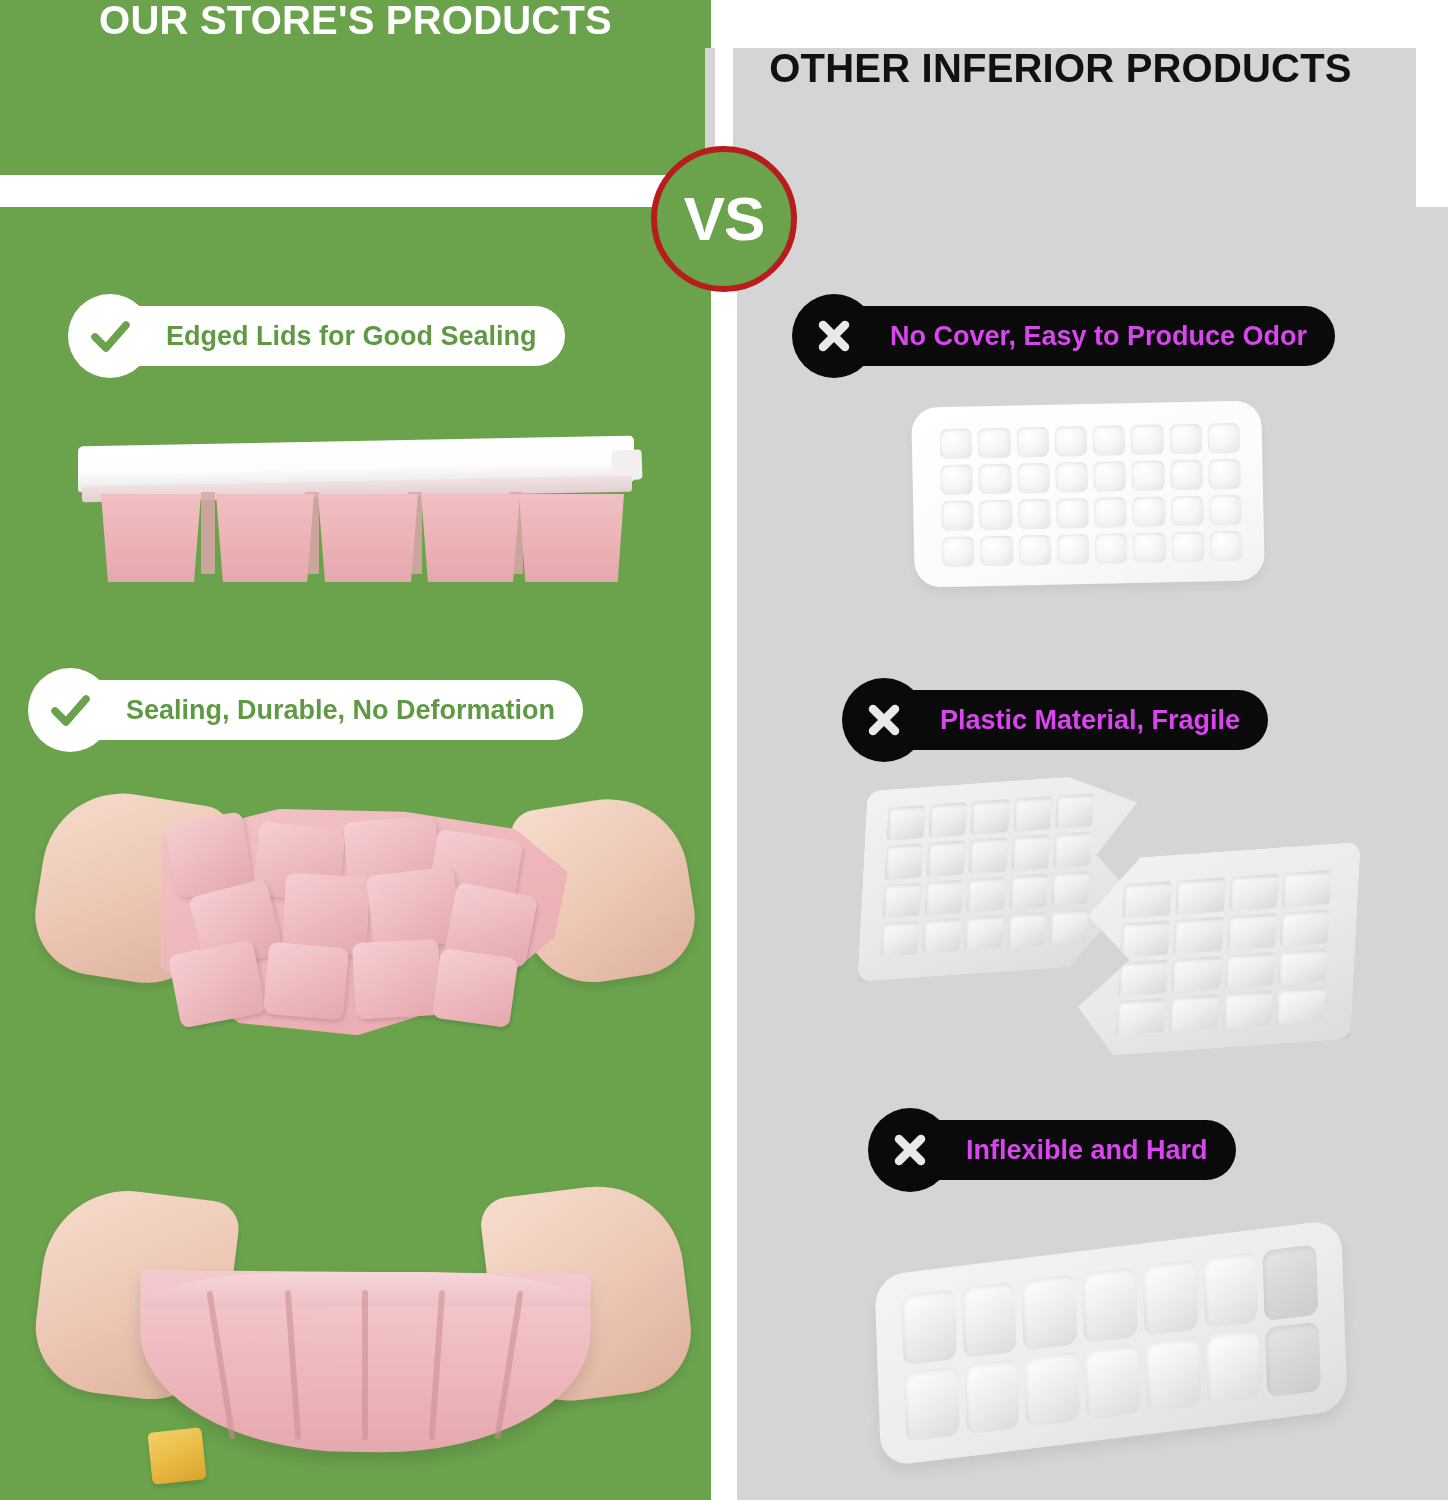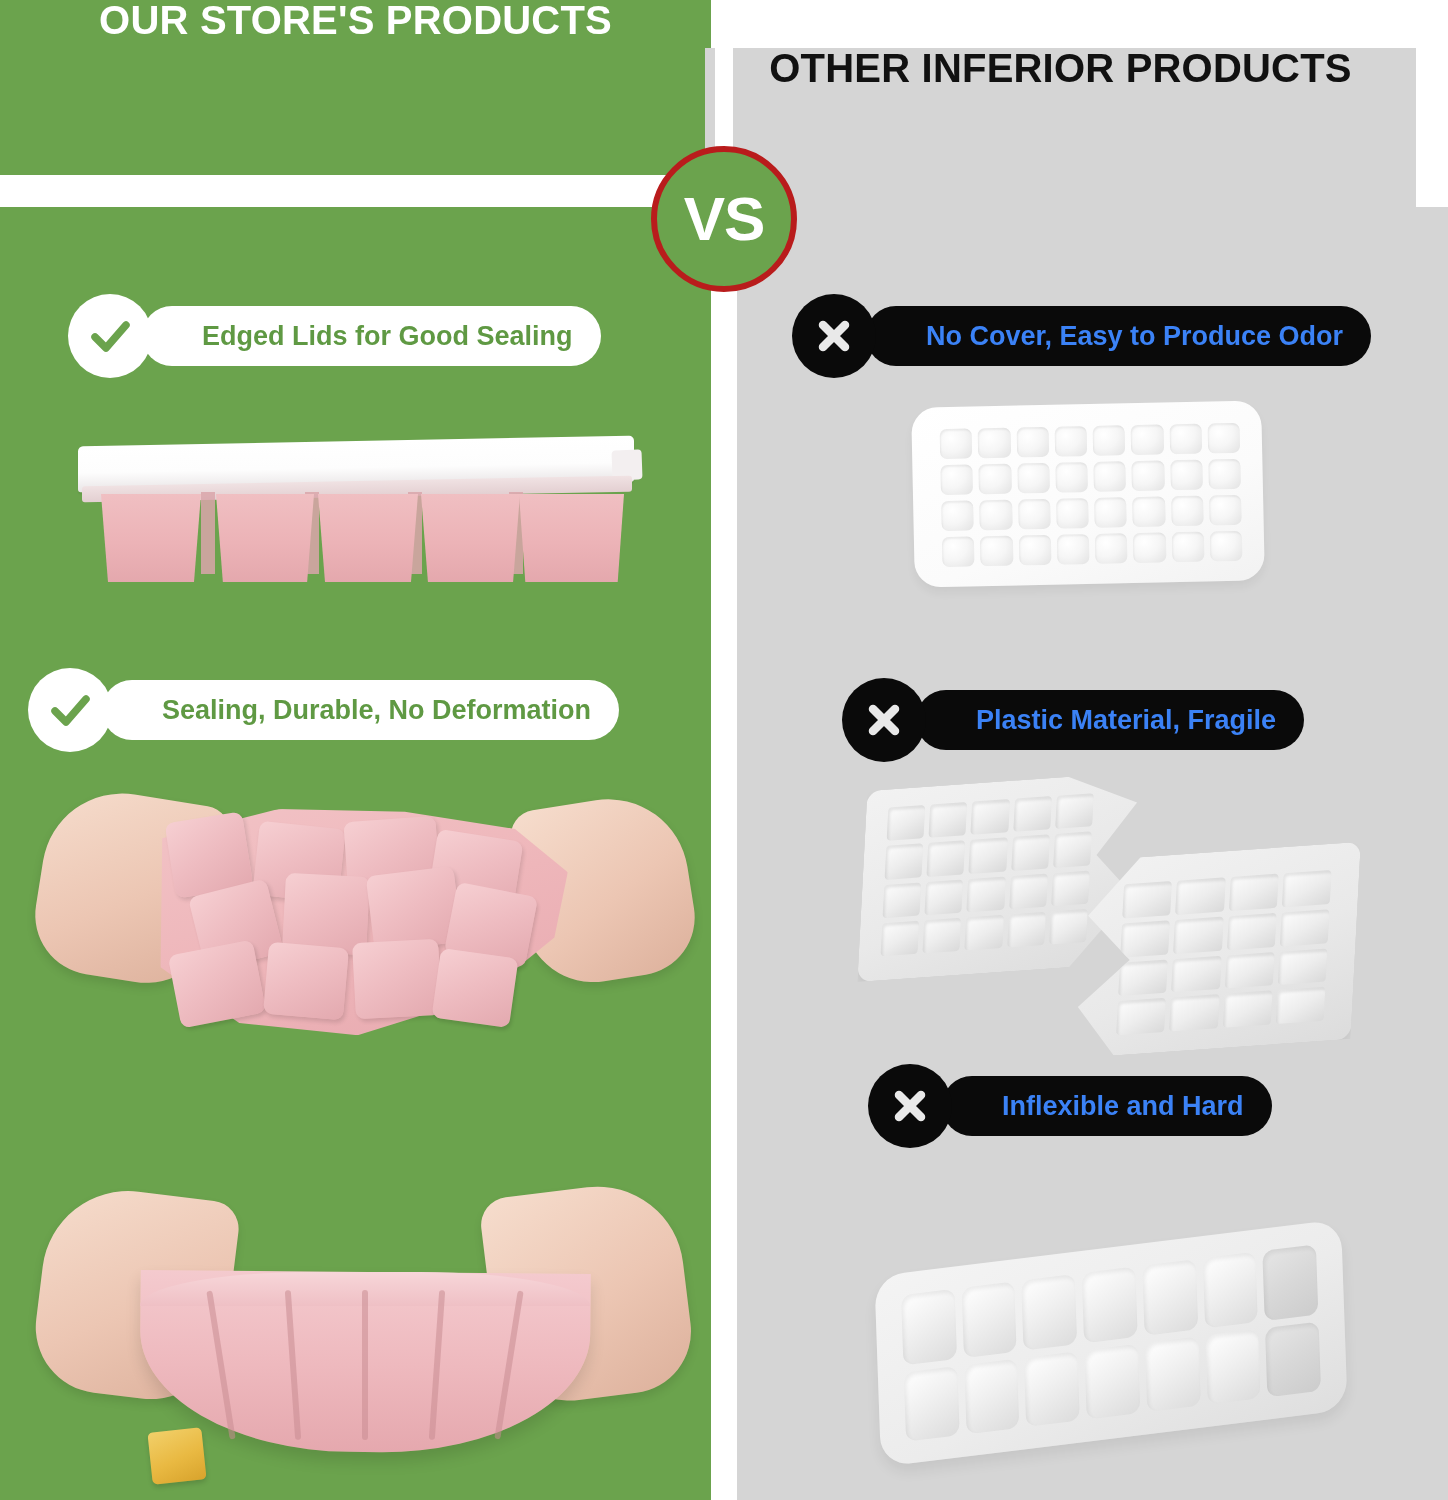--- a/index.html
+++ b/index.html
@@ -27,39 +27,39 @@
   .panel-right{left:737px;width:711px;background:var(--gray);border-radius:46px 0 0 0;}
 
   
   .vs-stem{position:absolute;left:715px;top:0;width:18px;height:170px;background:#ffffff;}
   .vs{position:absolute;left:651px;top:146px;width:146px;height:146px;border-radius:50%;
       background:var(--green);border:6px solid #b91c1c;box-sizing:border-box;
       display:flex;align-items:center;justify-content:center;}
   .vs span{color:#ffffff;font-size:62px;font-weight:700;line-height:1;letter-spacing:-1px;}
 
   
-  .pill{position:absolute;display:flex;align-items:center;height:76px;gap:36px;}
+  .pill{position:absolute;display:flex;align-items:center;height:76px;}
   .pill .badge{
     width:84px;height:84px;border-radius:50%;flex:0 0 84px;
     display:flex;align-items:center;justify-content:center;z-index:2;
   }
   .pill .bar{
     height:60px;display:flex;align-items:center;
     border-radius:30px;margin-left:-46px;padding-left:60px;padding-right:28px;
     z-index:1;
   }
   .pill .bar .txt{font-size:27px;font-weight:700;white-space:nowrap;line-height:1;}
 
   .pill.good .badge{background:#ffffff;}
   .pill.good .bar{background:#ffffff;}
   .pill.good .bar .txt{color:#5f9943;}
 
   .pill.bad .badge{background:#0a0a0a;}
   .pill.bad .bar{background:#0a0a0a;}
-  .pill.bad .bar .txt{color:#3b82f6;}
+  .pill.bad .bar .txt{color:#d946ef;}
 
   .ck{width:46px;height:46px;display:block;}
   .xm{width:44px;height:44px;display:block;}
 
   
   .art{position:absolute;}
 
   
   .lid{position:absolute;left:78px;top:441px;width:556px;height:46px;
        background:linear-gradient(180deg,#ffffff 0%,#fdfdfd 58%,#e9e5e6 100%);
@@ -344,21 +344,21 @@
           <div class="rib" style="left: 78px; transform: rotate(-9deg);"></div>
           <div class="rib" style="left: 150px; transform: rotate(-4deg);"></div>
           <div class="rib" style="left: 222px; transform: rotate(0deg);"></div>
           <div class="rib" style="left: 294px; transform: rotate(4deg);"></div>
           <div class="rib" style="left: 366px; transform: rotate(9deg);"></div>
         </div>
     </div>
     <div class="yellow"></div>
   </div>
 
-  <div class="pill bad" style="left:868px;top:1068px;">
+  <div class="pill bad" style="left:868px;top:1112px;">
     <div class="badge">
       <svg class="xm" viewBox="0 0 44 44">
         <path d="M11 11 L33 33 M33 11 L11 33" fill="none" stroke="#e9e9e9" stroke-width="8.5" stroke-linecap="round"></path>
       </svg>
     </div>
     <div class="bar">
       <span class="txt">Inflexible and Hard</span>
     </div>
   </div>
 

